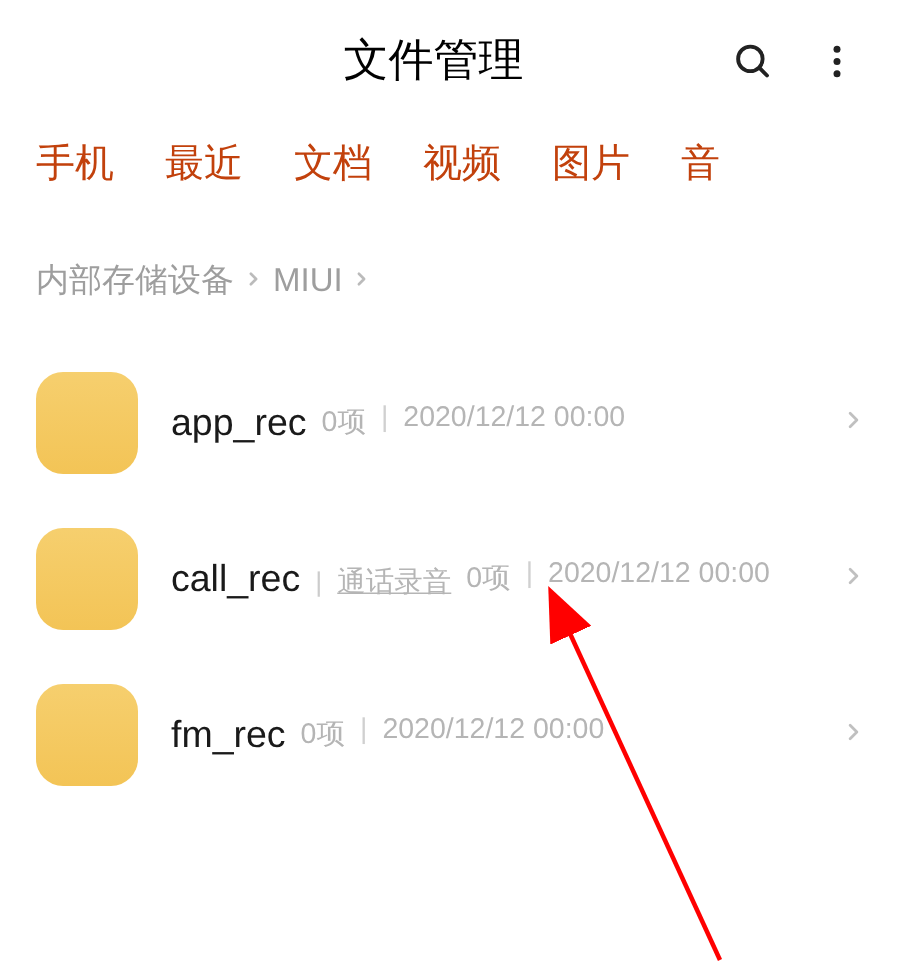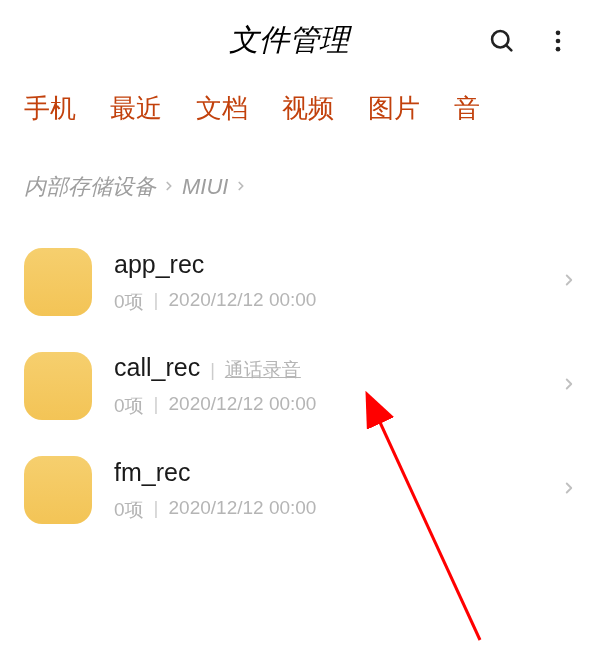--- a/index.html
+++ b/index.html
@@ -13,21 +13,20 @@
       width: 602px;
       height: 653px;
       overflow: hidden;
       position: relative;
     }
     .header {
       display: flex;
       align-items: center;
       justify-content: flex-end;
       padding: 20px 30px 18px 30px;
-      font-style: italic;
     }
     .header-title {
       font-size: 30px;
       font-weight: 500;
       color: #000;
       flex: 1;
       text-align: center;
     }
     .header-icons {
       display: flex;
@@ -56,21 +55,20 @@
       color: #c2410c;
       font-weight: 500;
     }
     .breadcrumb {
       display: flex;
       align-items: center;
       padding: 30px 24px 24px 24px;
       gap: 6px;
       font-size: 22px;
       color: #9e9e9e;
-      font-style: italic;
     }
     .breadcrumb-item {
       cursor: pointer;
     }
     .breadcrumb-item.current {
       color: #333;
     }
     .breadcrumb-sep {
       color: #bbb;
       font-size: 18px;
@@ -89,21 +87,21 @@
       width: 68px;
       height: 68px;
       background: linear-gradient(180deg, #f6cf6e 0%, #f3c456 100%);
       border-radius: 18px;
       flex-shrink: 0;
     }
     .file-info {
       flex: 1;
       margin-left: 22px;
       display: flex;
-      flex-direction: column;
+      flex-direction: row;
       gap: 10px;
     }
     .file-name-line {
       display: flex;
       align-items: baseline;
       gap: 10px;
     }
     .file-name {
       font-size: 25px;
       color: #1a1a1a;

